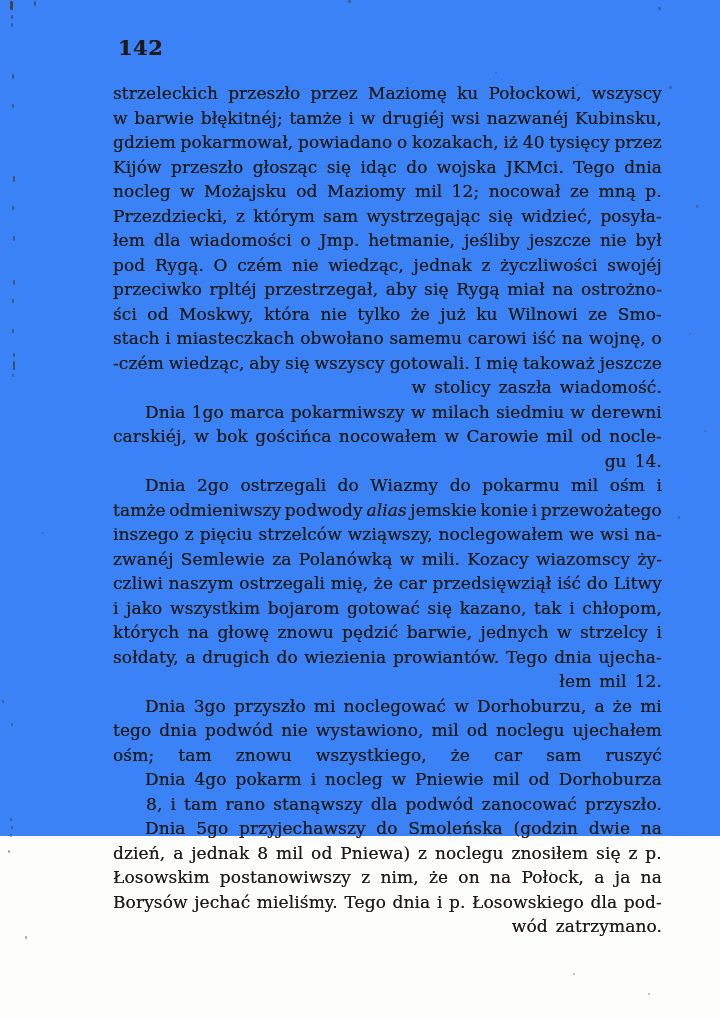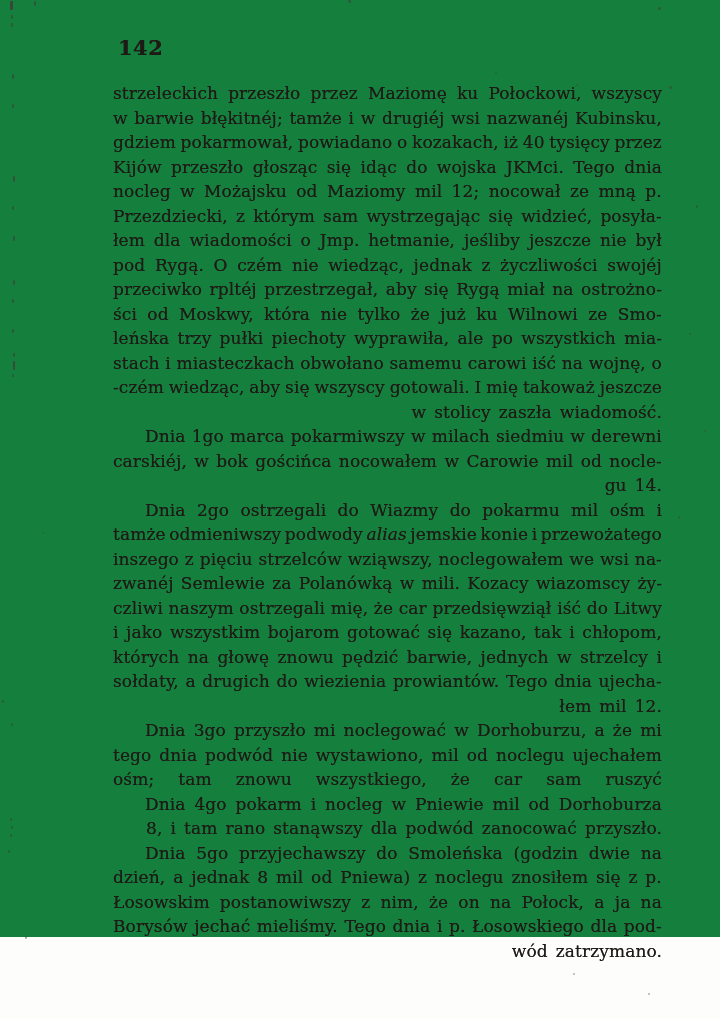--- a/index.html
+++ b/index.html
@@ -3,22 +3,22 @@
 <meta charset="utf-8">
 <style>
   html, body { margin: 0; padding: 0; }
   body {
     width: 720px; height: 1019px;
     background: #fdfdfc;
     overflow: hidden;
   }
   .page {
     position: relative;
-    width: 720px; height: 937px;
-    background: #15803d;
+    width: 720px; height: 836px;
+    background: #3b82f6;
     font-family: "DejaVu Serif", "Liberation Serif", serif;
     color: #1e1a16;
   }
   .page-number {
     position: absolute;
     left: 118px; top: 35px;
     font-size: 21px;
     font-weight: bold;
     letter-spacing: 0.5px;
     text-shadow: 0 0 0.4px rgba(30,26,22,0.8);
@@ -168,31 +168,20 @@
         <span>Moskwy,</span>
         <span>która</span>
         <span>nie</span>
         <span>tylko</span>
         <span>że</span>
         <span>już</span>
         <span>ku</span>
         <span>Wilnowi</span>
         <span>ze</span>
         <span>Smo-</span>
-      </div>
-      <div class="line j">
-        <span>leńska</span>
-        <span>trzy</span>
-        <span>pułki</span>
-        <span>piechoty</span>
-        <span>wyprawiła,</span>
-        <span>ale</span>
-        <span>po</span>
-        <span>wszystkich</span>
-        <span>mia-</span>
       </div>
       <div class="line j">
         <span>stach</span>
         <span>i</span>
         <span>miasteczkach</span>
         <span>obwołano</span>
         <span>samemu</span>
         <span>carowi</span>
         <span>iść</span>
         <span>na</span>

